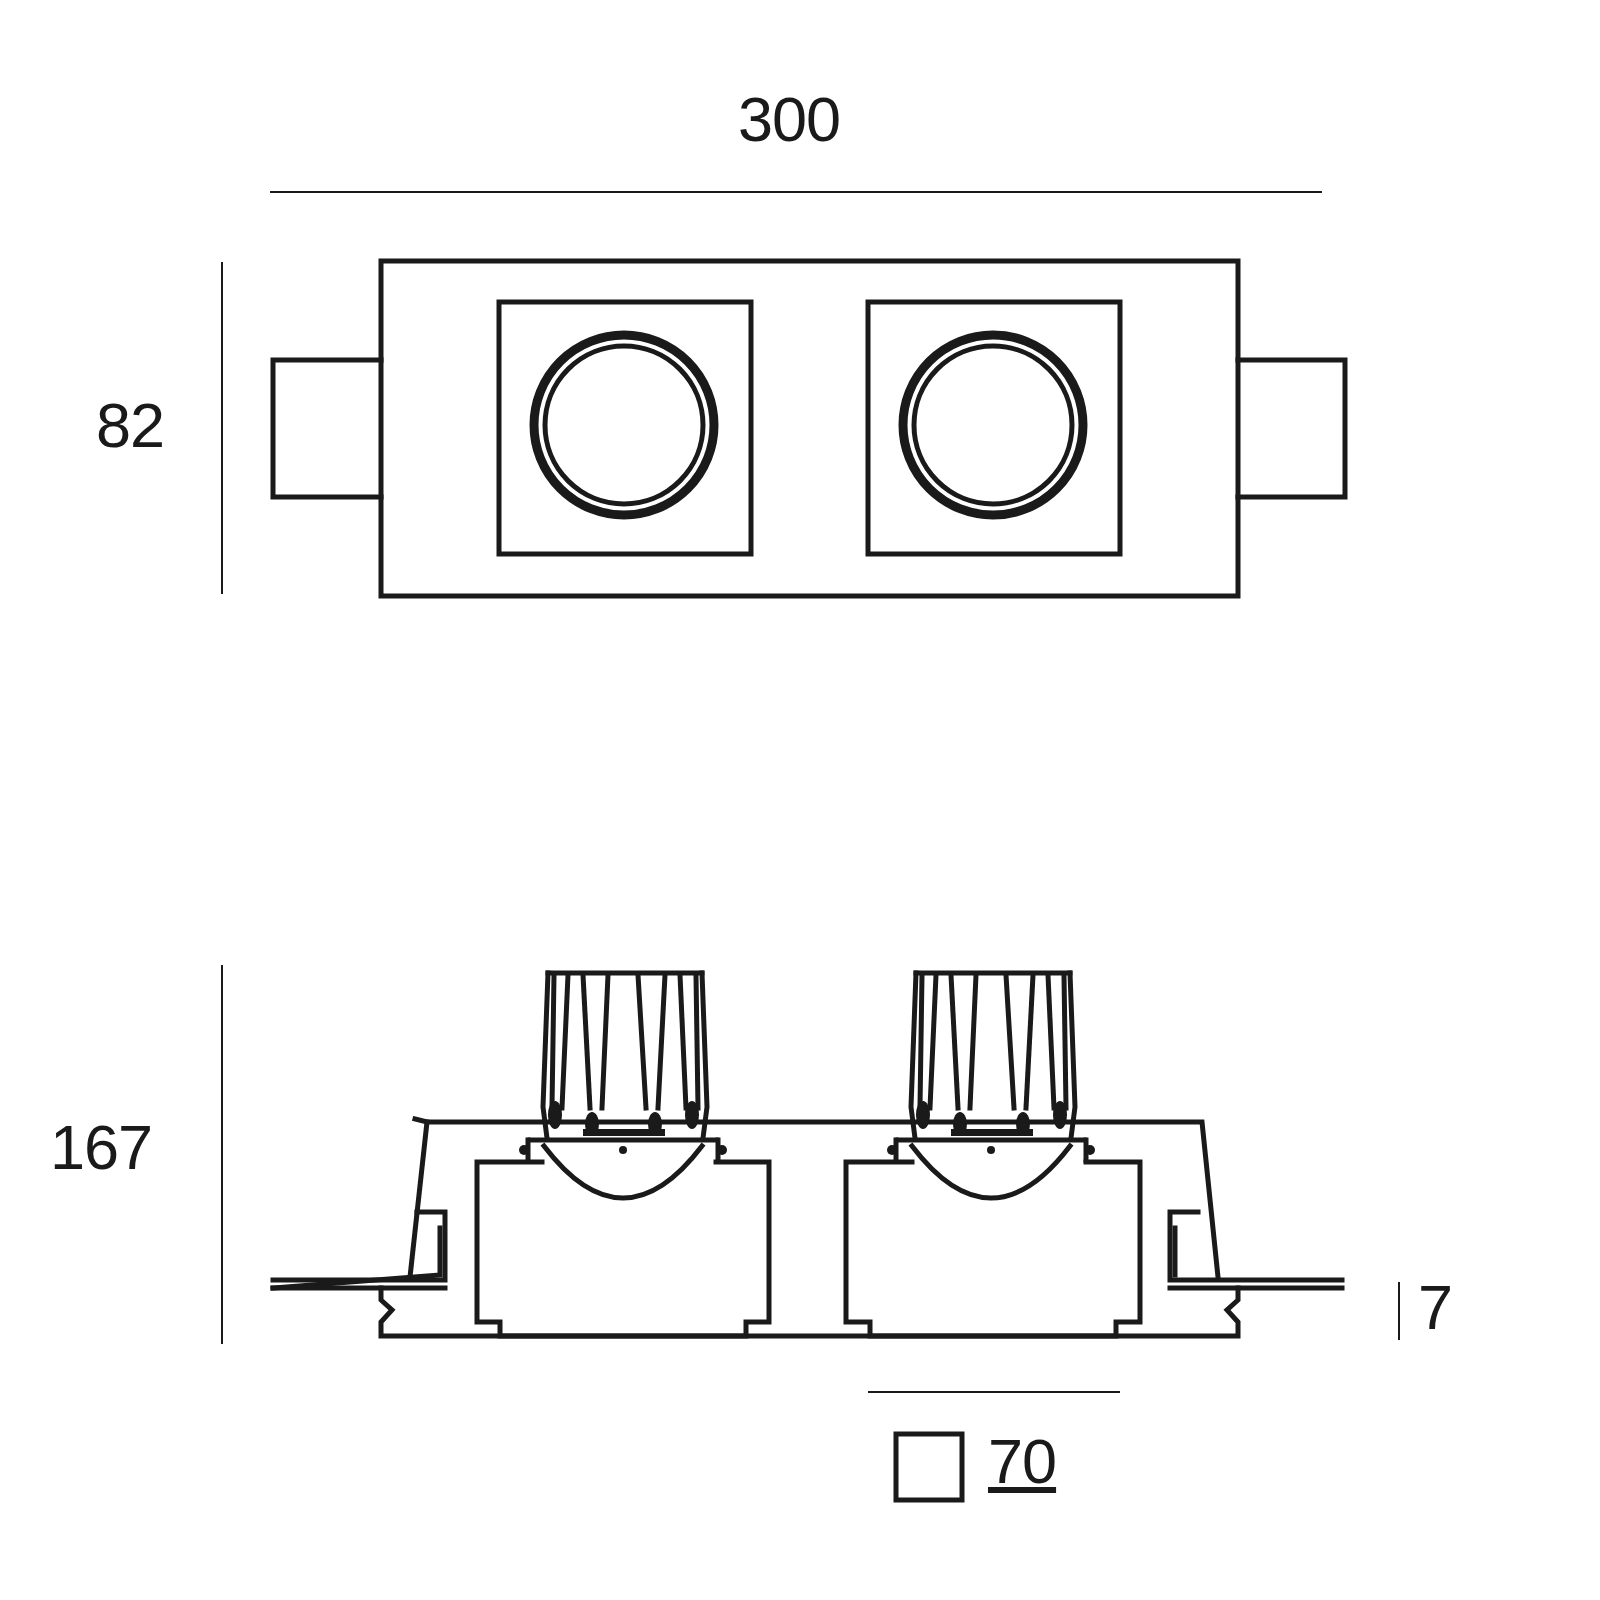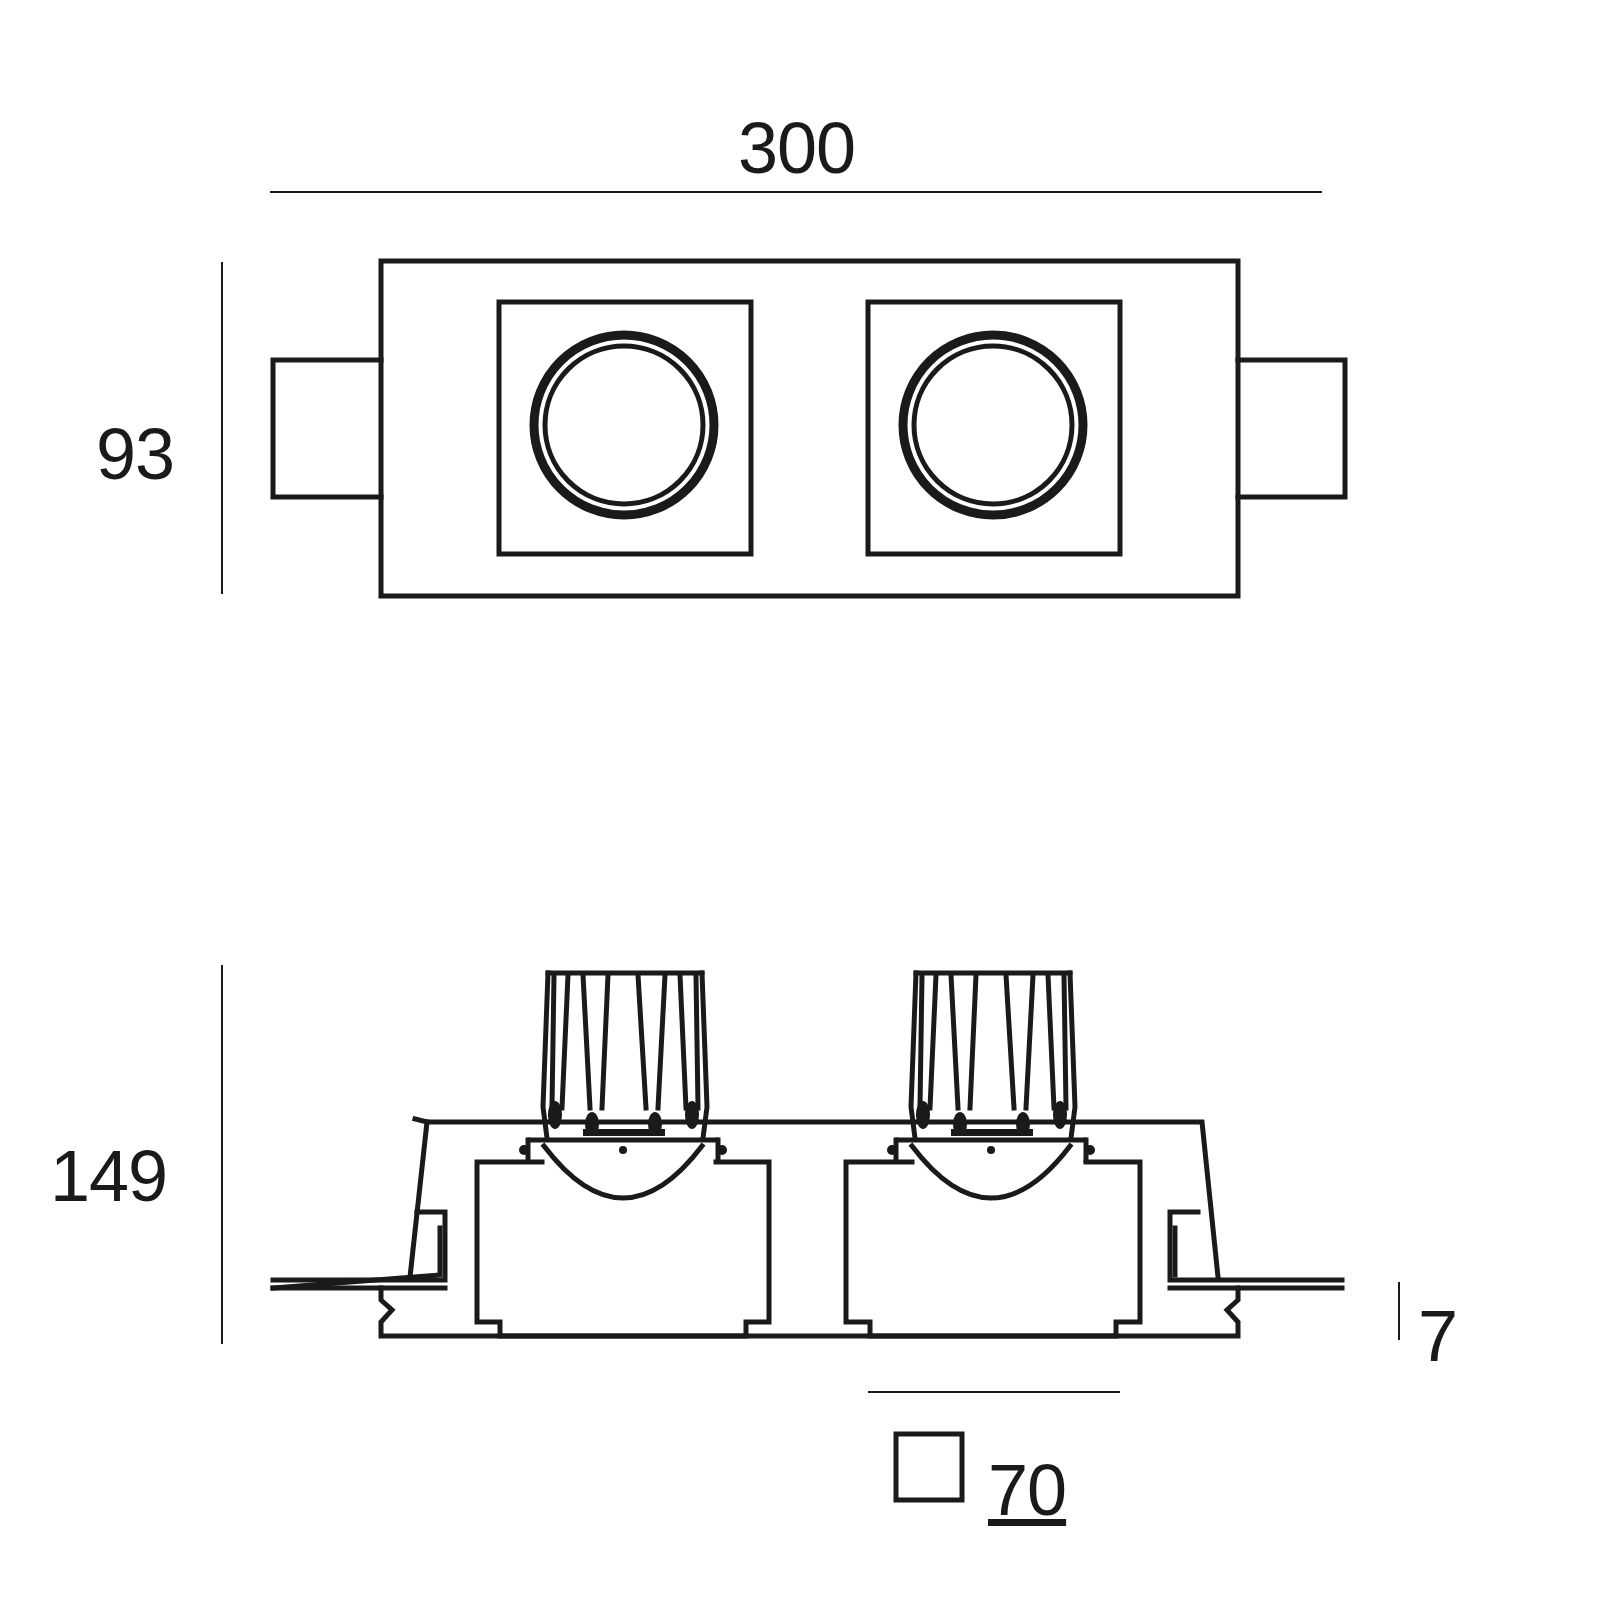--- a/index.html
+++ b/index.html
@@ -18,26 +18,25 @@
     #drawing {
       position: absolute;
       left: 0;
       top: 0;
       width: 1600px;
       height: 1600px;
     }
     .dim-label {
       position: absolute;
       font-family: "Liberation Sans", sans-serif;
-      font-size: 72px;
+      font-size: 63px;
       line-height: 1;
       color: #1a1a1a;
       white-space: nowrap;
       letter-spacing: -1px;
-      margin-top: 24px;
     }
     .ln { fill: none; stroke: #1a1a1a; stroke-width: 5; stroke-linejoin: miter; stroke-linecap: square; }
     .thin { fill: none; stroke: #1a1a1a; stroke-width: 2; }
     .thick { fill: none; stroke: #1a1a1a; stroke-width: 9; }
     .fillblk { fill: #1a1a1a; stroke: none; }
   </style>
 </head>
 <body>
 
 <svg id="drawing" viewBox="0 0 1600 1600" xmlns="http://www.w3.org/2000/svg">
@@ -141,16 +140,16 @@
       <circle class="fillblk" cx="1090" cy="1150" r="5"></circle>
       <path class="ln" d="M912 1146 Q991 1250 1070 1146"></path>
       <circle class="fillblk" cx="991" cy="1150" r="4"></circle>
     </g>
 
     <rect x="896" y="1434" width="66" height="66" fill="none" stroke="#1a1a1a" stroke-width="5"></rect>
   </g>
 </svg>
 
 <div class="dim-label" style="left:738px; top:88px;">300</div>
-<div class="dim-label" style="left:96px; top:394px;">93</div>
-<div class="dim-label" style="left:50px; top:1116px;">149</div>
+<div class="dim-label" style="left:96px; top:394px;">82</div>
+<div class="dim-label" style="left:50px; top:1116px;">167</div>
 <div class="dim-label" style="left:1418px; top:1276px;">7</div>
 <div class="dim-label" style="left:988px; top:1430px;text-decoration:underline;">70</div>
 
 </body></html>

